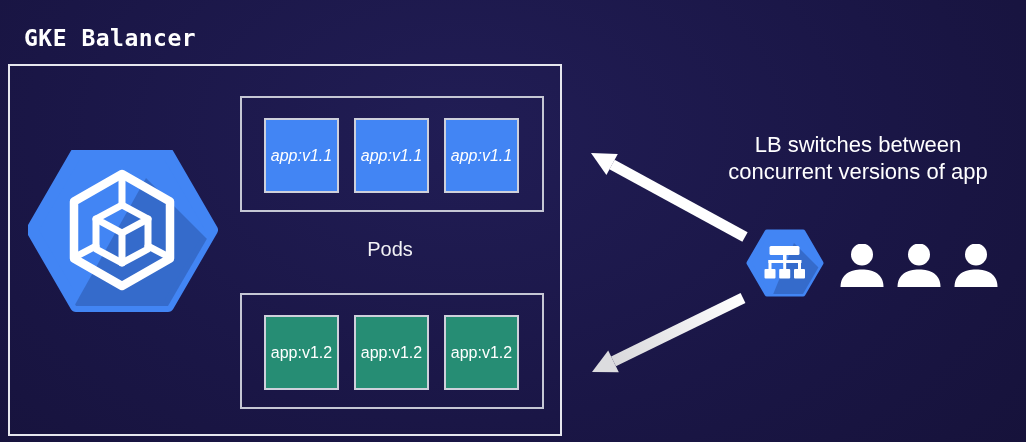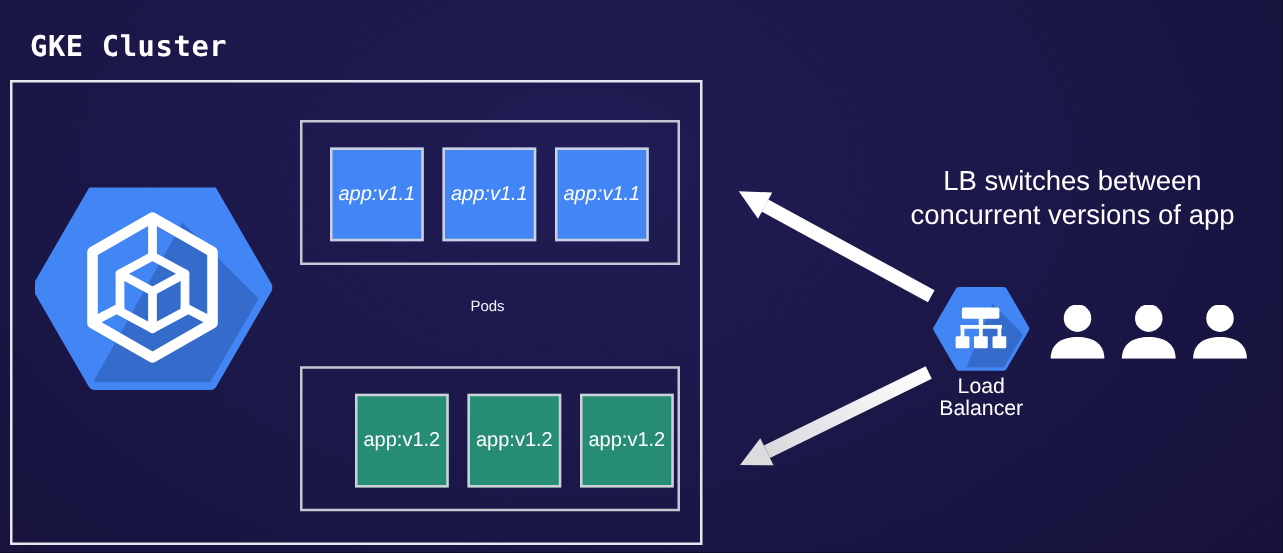--- a/index.html
+++ b/index.html
@@ -23,24 +23,24 @@
   }
   .pods-box.top{left:230px;top:30px;}
   .pods-box.bottom{left:230px;top:227px;}
   .pod{
     position:absolute;top:20px;width:71px;height:71px;
     border:2px solid #ced0db;display:flex;align-items:center;justify-content:center;
     font-size:16px;color:#fff;white-space:nowrap;
   }
   .pod.p0{left:22px;} .pod.p1{left:112px;} .pod.p2{left:202px;}
   .pod-blue{background:var(--pod-blue,#4285f4);font-style:italic;}
-  .pod-green{background:var(--pod-green,#268d74);margin-left:20px;}
+  .pod-green{background:var(--pod-green,#268d74);}
   .pods-label{
     position:absolute;left:230px;top:172px;width:300px;
-    text-align:center;font-size:12px;color:#f2f2f6;
+    text-align:center;font-size:20px;color:#f2f2f6;
   }
   .gke-icon{position:absolute;left:18px;top:84px;}
   .engine-label{
     position:absolute;left:18px;top:252px;width:190px;
     text-align:center;font-size:19px;color:#fff;
   }
   .annotation{
     position:absolute;left:678px;top:131px;width:360px;
     text-align:center;font-size:22px;line-height:27px;color:#fff;
   }
@@ -50,21 +50,21 @@
     text-align:center;font-size:17px;line-height:18px;color:#fff;
   }
   .users{position:absolute;left:839px;top:244px;display:flex;gap:11px;}
   .arrows{position:absolute;left:0;top:0;pointer-events:none;}
 </style>
 </head>
 <body>
 
 <div class="canvas">
 
-  <div class="title">GKE Cluster</div>
+  <div class="title">GKE Balancer</div>
 
   <div class="cluster-box">
 
     <svg class="gke-icon" width="190" height="172" viewBox="0 0 190 172" aria-hidden="true">
       <defs>
         <clipPath id="gkeHexClip">
           <polygon points="4,80 48,4 140,4 184,80 140,156 48,156"></polygon>
         </clipPath>
       </defs>
       <polygon points="4,80 48,4 140,4 184,80 140,156 48,156" fill="#4285f4" stroke="#4285f4" stroke-width="12" stroke-linejoin="round"></polygon>
@@ -133,24 +133,20 @@
       <rect x="22.5" y="31" width="33" height="3"></rect>
       <rect x="22.5" y="31" width="3" height="10"></rect>
       <rect x="37.2" y="31" width="3" height="10"></rect>
       <rect x="52" y="31" width="3" height="10"></rect>
       <rect x="18.5" y="40" width="11" height="9.5" rx="1"></rect>
       <rect x="33.2" y="40" width="11" height="9.5" rx="1"></rect>
       <rect x="48" y="40" width="11" height="9.5" rx="1"></rect>
     </g>
   </svg>
 
-  <div class="lb-label">
-    <div>Load</div>
-    <div>Balancer</div>
-  </div>
 
   <div class="users">
     <svg width="46" height="43" viewBox="0 0 46 43" aria-hidden="true">
       <circle cx="23" cy="10.5" r="11" fill="#fff"></circle>
       <path d="M1.5,43 c0-12.5 9.5-17.5 21.5-17.5 s21.5,5 21.5,17.5 z" fill="#fff"></path>
     </svg>
     <svg width="46" height="43" viewBox="0 0 46 43" aria-hidden="true">
       <circle cx="23" cy="10.5" r="11" fill="#fff"></circle>
       <path d="M1.5,43 c0-12.5 9.5-17.5 21.5-17.5 s21.5,5 21.5,17.5 z" fill="#fff"></path>
     </svg>

